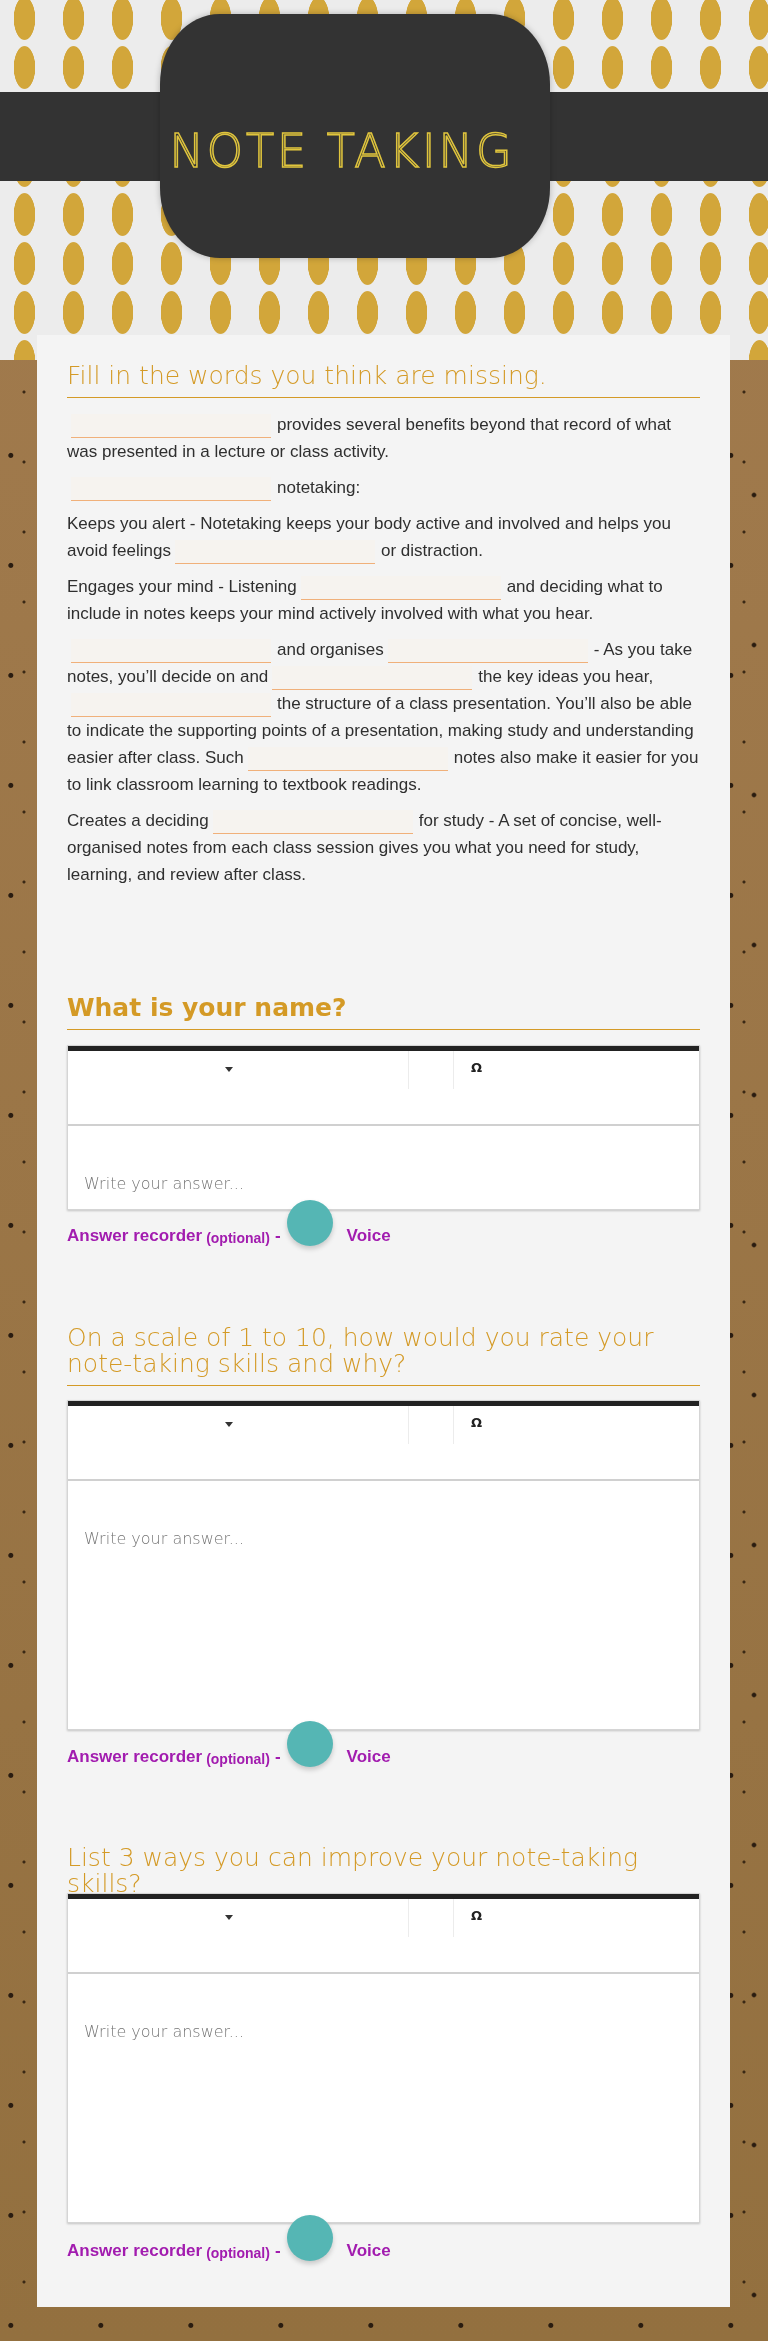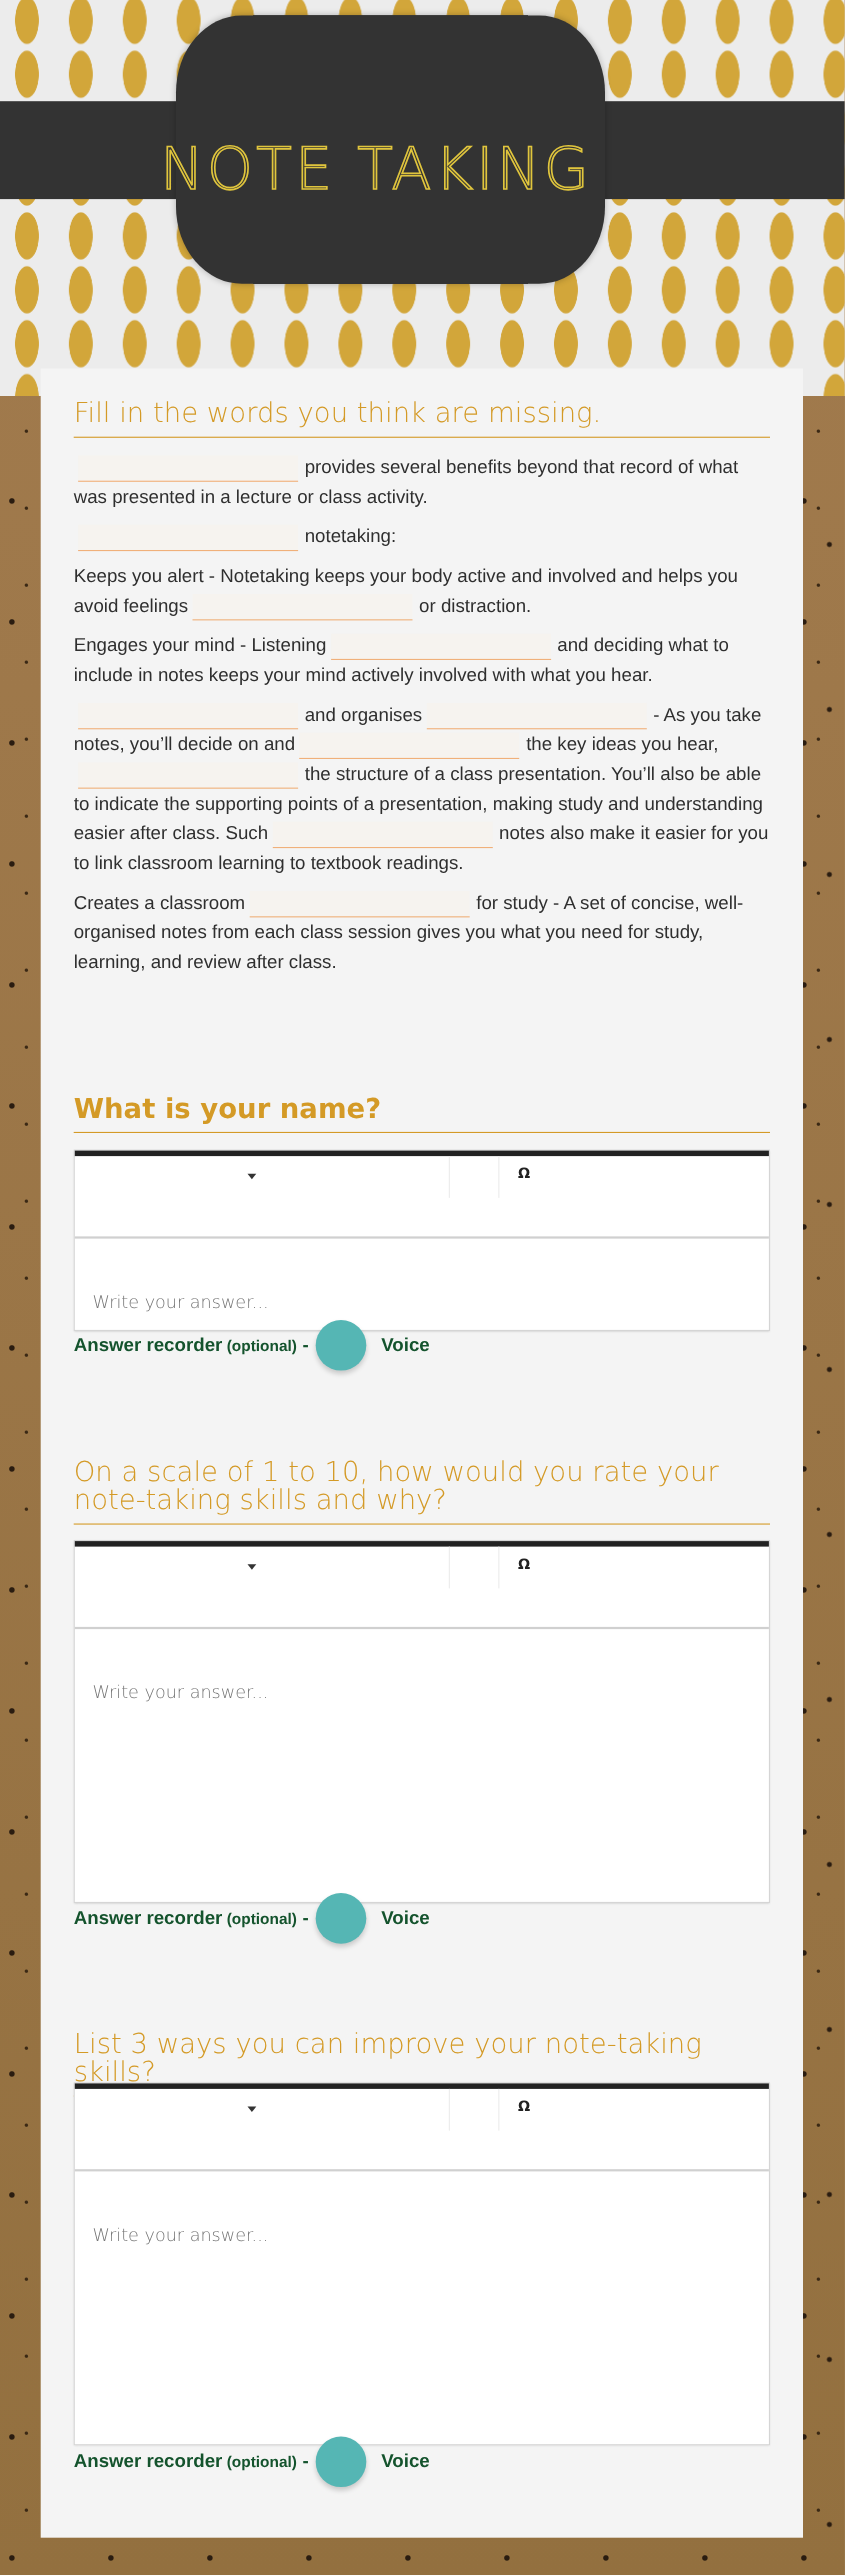--- a/index.html
+++ b/index.html
@@ -32,21 +32,21 @@
     background: #333333;
     border-radius: 60px / 70px;
     box-shadow: 0 0 6px rgba(0,0,0,0.25);
   }
   .banner-plaque::before, .banner-plaque::after {
     content: ""; position: absolute; width: 250px; height: 244px; left: 70px; top: 0;
     background: #333333;
   }
   .banner-title {
     position: absolute; left: 0; top: 124px; width: 684px; text-align: center;
-    font-family: "DejaVu Sans", sans-serif; font-size: 53px; font-weight: 200;
+    font-family: "DejaVu Sans", sans-serif; font-size: 46px; font-weight: 200;
     letter-spacing: 3px;
     color: transparent;
     -webkit-text-stroke: 1.5px #e0c53d;
     text-stroke: 1.5px #e0c53d;
     z-index: 2;
   }
   .card {
     position: absolute; left: 37px; top: 335px; width: 693px; height: 1972px;
     background: #f4f4f4;
   }
@@ -84,22 +84,22 @@
   .tb-omega {
     position: absolute; left: 403px; top: 9px; font-family: "DejaVu Sans", sans-serif;
     font-size: 13px; font-weight: bold; color: #222;
   }
   .answer {
     padding: 18px 16px; font-family: "DejaVu Sans", sans-serif; font-size: 16px;
     color: #a8a8a8; font-weight: 300; border: none; width: 100%; resize: none;
     background: transparent; display: block; outline: none; margin-top: 30px;
   }
   .recorder {
-    position: absolute; left: 30px; display: flex; align-items: center;
-    font-size: 17px; font-weight: bold; color: #14532d;
+    position: absolute; left: 30px; display: flex; align-items: flex-end;
+    font-size: 17px; font-weight: bold; color: #a21caf;
   }
   .recorder .optional { font-size: 14px; margin-left: 4px; }
   .recorder .dash { margin: 0 6px 0 5px; }
   .rec-btn {
     width: 46px; height: 46px; border-radius: 50%; background: #55b6b4;
     box-shadow: 0 3px 5px rgba(0,0,0,0.18); margin-right: 14px;
   }
 </style>
 </head>
 <body>
@@ -113,21 +113,21 @@
 <div class="card">
 
   <div class="section-title" style="top:28px;">Fill in the words you think are missing.</div>
 
   <div class="fill-text" style="top:76px;">
     <p><span class="blank"></span><span>provides several benefits beyond that record of what was presented in a lecture or class activity.</span></p>
     <p><span class="blank"></span><span>notetaking:</span></p>
     <p><span>Keeps you alert - Notetaking keeps your body active and involved and helps you avoid feelings</span><span class="blank"></span><span>or distraction.</span></p>
     <p><span>Engages your mind - Listening</span><span class="blank"></span><span>and deciding what to include in notes keeps your mind actively involved with what you hear.</span></p>
     <p><span class="blank"></span><span>and organises</span><span class="blank"></span><span>- As you take notes, you’ll decide on and</span><span class="blank"></span><span>the key ideas you hear,</span><span class="blank"></span><span>the structure of a class presentation. You’ll also be able to indicate the supporting points of a presentation, making study and understanding easier after class. Such</span><span class="blank"></span><span>notes also make it easier for you to link classroom learning to textbook readings.</span></p>
-    <p><span>Creates a classroom</span><span class="blank"></span><span>for study - A set of concise, well-organised notes from each class session gives you what you need for study, learning, and review after class.</span></p>
+    <p><span>Creates a deciding</span><span class="blank"></span><span>for study - A set of concise, well-organised notes from each class session gives you what you need for study, learning, and review after class.</span></p>
   </div>
 
   <div class="section-title" style="top:660px;font-weight:bold;">What is your name?</div>
   <div class="editor" style="top:710px;">
     <div class="editor-topbar"></div>
     <div class="toolbar">
       <div class="tb-dropdown">
           <span class="caret"></span>
         </div>
       <div class="tb-sep1"></div>

